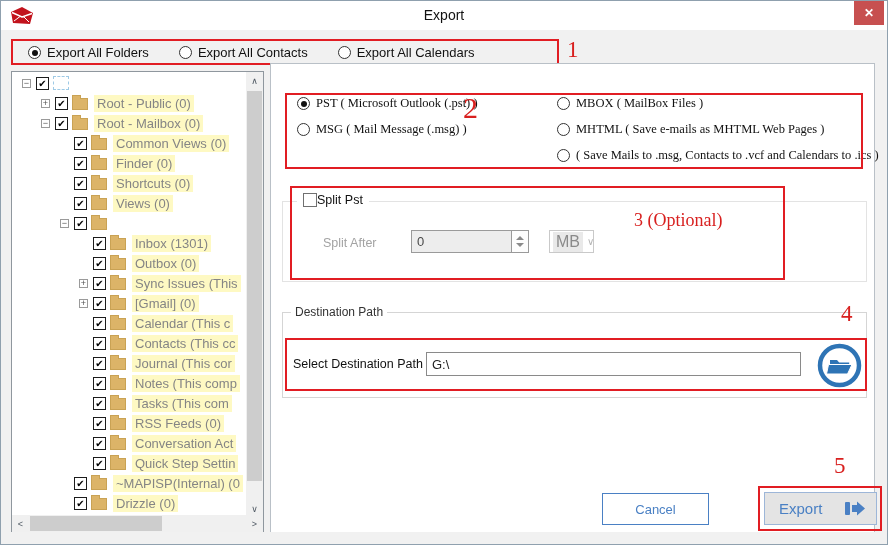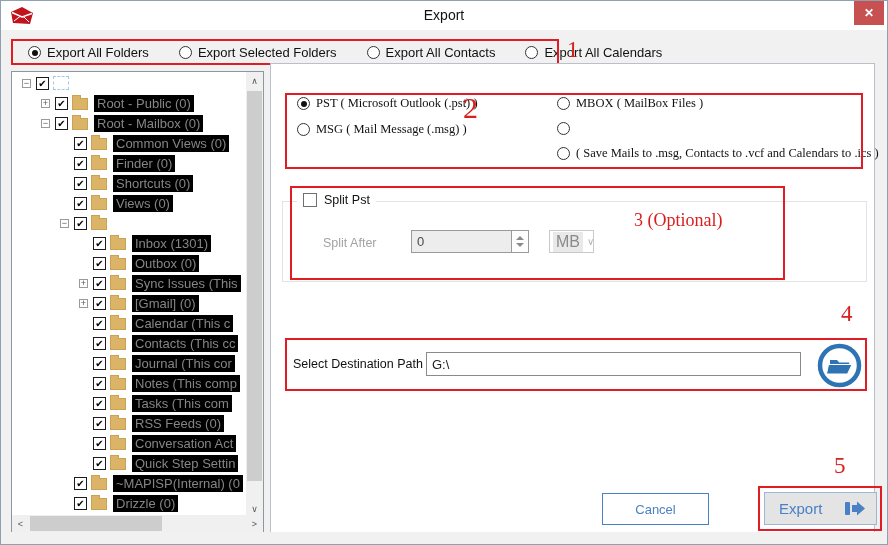--- a/index.html
+++ b/index.html
@@ -36,40 +36,40 @@
     font-size: 9px; line-height: 7px; text-align: center; flex: 0 0 auto; margin-right: 5px; }
   .expander.none { visibility: hidden; }
   .cbx { width: 13px; height: 13px; border: 1.5px solid #1c1c1c; background: #fff; color: #000;
     font-size: 10px; line-height: 11px; text-align: center; flex: 0 0 auto; margin-right: 4px; }
   .folder-ico { position: relative; width: 16px; height: 12px; background: #dcb468;
     border: 1px solid #c9a254; flex: 0 0 auto; margin-right: 6px; margin-top: 2px; }
   .folder-ico::before { content: ""; position: absolute; left: -1px; top: -4px; width: 7px; height: 3px;
     background: #dcb468; border: 1px solid #c9a254; border-bottom: none; }
   .dashed-ico { width: 16px; height: 14px; border: 1px dashed #9ecae6; background: #fff;
     flex: 0 0 auto; margin-right: 6px; }
-  .tree-label { font-size: 13px; color: #858585; background: #000000; padding: 1px 3px; }
+  .tree-label { font-size: 13px; color: #858585; background: #fef9c3; padding: 1px 3px; }
   .tree-row.root .tree-label { background: transparent; margin-top: 36px; }
   
   .vscroll { position: absolute; right: 0; top: 0; width: 17px; height: 445px; background: #f0f0f0; }
   .hscroll { position: absolute; left: 0; bottom: 0; width: 100%; height: 17px; background: #f0f0f0; }
   .sb-btn { position: absolute; width: 17px; height: 17px; color: #505a64; font-size: 9px;
     display: flex; align-items: center; justify-content: center; }
   .thumb { position: absolute; background: #cdcdcd; }
   
   .right-panel { position: absolute; left: 269px; top: 62px; width: 605px; height: 470px;
     background: #fff; border: 1px solid #b9c0c7; }
   .groupbox { position: absolute; border: 1px solid #d5d5d5; }
   .gb-title { position: absolute; top: -8px; left: 8px; background: #fff; padding: 0 4px;
     font-size: 12px; color: #333; white-space: nowrap; }
   .opt-col { position: absolute; display: flex; flex-direction: column; gap: 11px; font-family: Liberation Serif, serif; }
   .opt-col .radio-item { font-size: 12.5px; }
   
   .split-box { border-color: #e3e3e3; }
   .split-check { position: absolute; left: 296px; top: 192px; background: #fff; padding: 0 6px;
-    display: flex; align-items: center; gap: 7px; font-size: 12.5px; color: #111; }
+    display: flex; align-items: center; font-size: 12.5px; color: #111; }
   .checkbox-sq { width: 14px; height: 14px; border: 1px solid #707070; background: #fff; }
   .split-after { position: absolute; left: 322px; top: 235px; font-size: 12.5px; color: #a3a3a3; }
   .spin-input { position: absolute; left: 410px; top: 229px; width: 118px; height: 23px;
     background: #ededed; border: 1px solid #9a9a9a; }
   .spin-val { position: absolute; left: 5px; top: 3px; font-size: 13px; color: #4a4a4a; }
   .spin-btns { position: absolute; right: 0; top: 0; width: 17px; height: 100%;
     background: #fdfdfd; border-left: 1px solid #9a9a9a; display: flex; flex-direction: column;
     align-items: center; justify-content: center; gap: 3px; }
   .tri-up { width: 0; height: 0; border-left: 4px solid transparent; border-right: 4px solid transparent;
     border-bottom: 4px solid #8a8a8a; }
@@ -111,24 +111,20 @@
     <div class="close-btn">✕</div>
   </div>
 
   <div class="scope-row" id="scope-row">
       <div class="radio-item">
         <span class="radio-dot sel"></span>
         <span>Export All Folders</span>
       </div>
       <div class="radio-item">
         <span class="radio-dot"></span>
-        <span>Export Selected Folders</span>
-      </div>
-      <div class="radio-item">
-        <span class="radio-dot"></span>
         <span>Export All Contacts</span>
       </div>
       <div class="radio-item">
         <span class="radio-dot"></span>
         <span>Export All Calendars</span>
       </div>
     </div>
   <div class="ann-rect" style="left:10px; top:38px; width:548px; height:26px;"></div>
   <div class="ann-num" style="left:566px; top:36px; font-size:23px;">1</div>
 
@@ -294,20 +290,21 @@
         <span>MSG ( Mail Message (.msg) )</span>
       </div>
     </div>
   <div class="opt-col" id="opt-right" style="left:556px; top:95px;">
       <div class="radio-item">
         <span class="radio-dot"></span>
         <span>MBOX ( MailBox Files )</span>
       </div>
       <div class="radio-item">
         <span class="radio-dot"></span>
+        <span>MHTML ( Save e-mails as MHTML Web Pages )</span>
       </div>
       <div class="radio-item">
         <span class="radio-dot"></span>
         <span>( Save Mails to .msg, Contacts to .vcf and Calendars to .ics )</span>
       </div>
     </div>
   <div class="ann-rect" style="left:284px; top:92px; width:578px; height:76px;"></div>
   <div class="ann-num" style="left:462px; top:90px; font-size:30px;">2</div>
 
   <div class="groupbox split-box" style="left:281px; top:200px; width:585px; height:81px;"></div>
@@ -323,20 +320,23 @@
       <span class="tri-dn"></span>
     </div>
   </div>
   <div class="unit-select">
     <span class="unit-label">MB</span>
     <span class="unit-chev">∨</span>
   </div>
   <div class="ann-rect" style="left:289px; top:185px; width:495px; height:94px;"></div>
   <div class="ann-num" style="left:633px; top:209px; font-size:18px;text-align:center;">3 (Optional)</div>
 
+  <div class="groupbox" style="left:281px; top:311px; width:585px; height:86px;">
+    <div class="gb-title">Destination Path</div>
+  </div>
   <div class="dest-label">Select Destination Path</div>
   <input class="dest-input" value="G:\" style="">
   <button class="browse-btn">
     <svg viewBox="0 0 45 45">
       <circle cx="22.5" cy="22.5" r="19.5" fill="#fff" stroke="#2e74b5" stroke-width="4.5"></circle>
       <path d="M13 17 h7 l2.2 2.5 h10 v4 H13 z" fill="#2e74b5"></path>
       <path d="M11.5 21.5 h23.5 l-4.5 9.5 H9.5 z" fill="#2e74b5" stroke="#fff" stroke-width="1"></path>
     </svg>
   </button>
   <div class="ann-rect" style="left:284px; top:337px; width:582px; height:53px;"></div>

